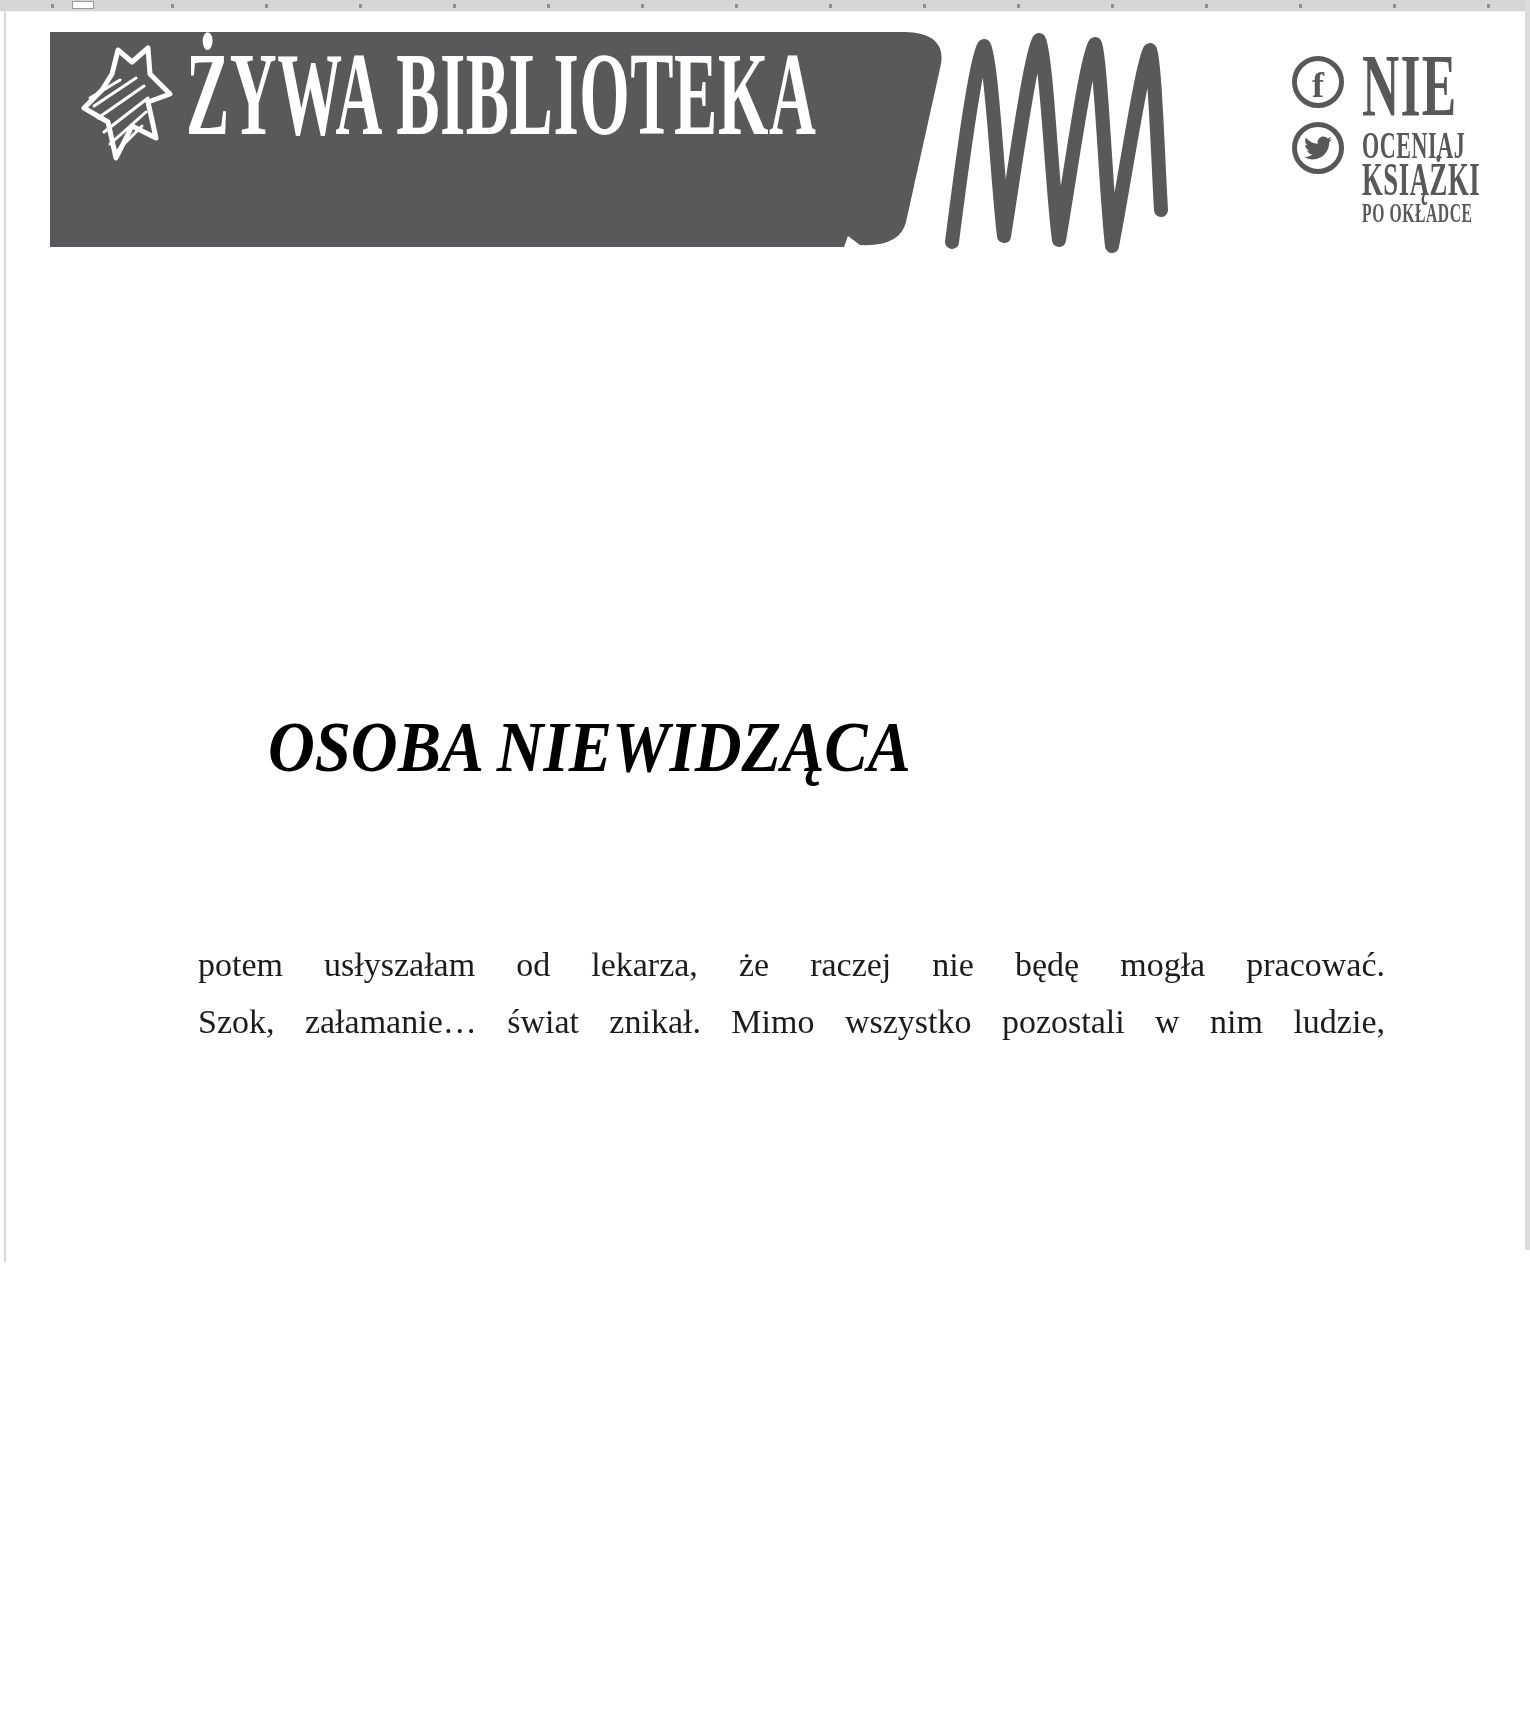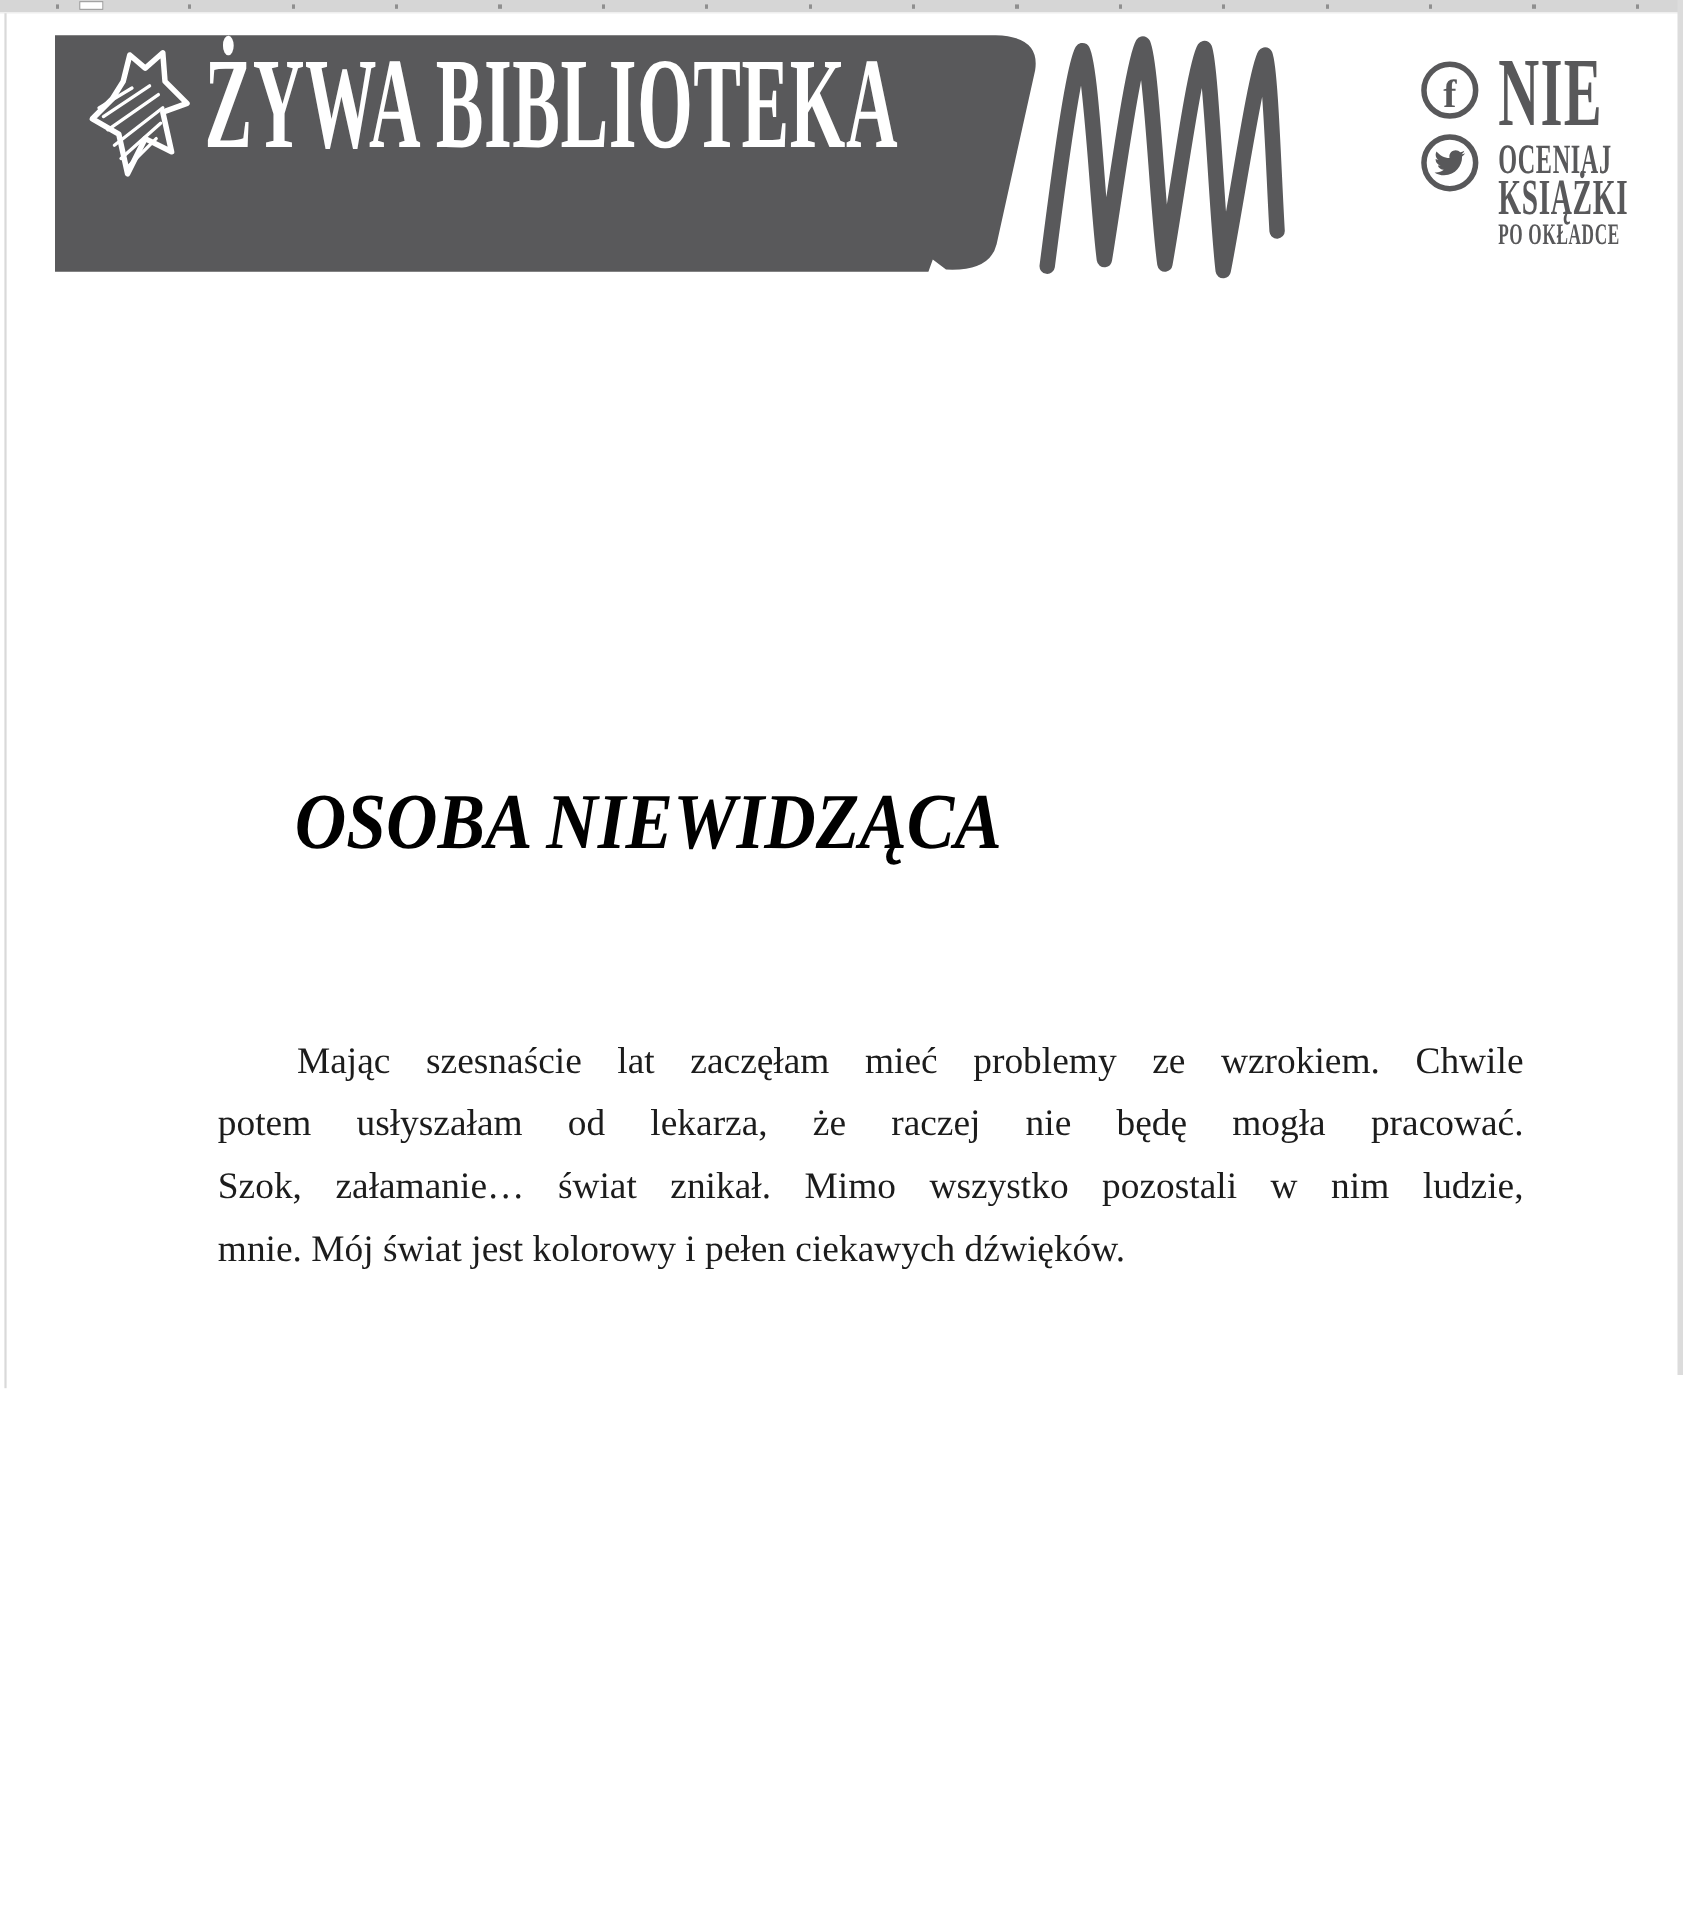--- a/index.html
+++ b/index.html
@@ -106,19 +106,17 @@
   </div>
 
   <div class="camp camp-1">NIE</div>
   <div class="camp camp-2">OCENIAJ</div>
   <div class="camp camp-3">KSIĄŻKI</div>
   <div class="camp camp-4">PO OKŁADCE</div>
 
   <h1 class="doc-title">OSOBA NIEWIDZĄCA</h1>
 
   <div class="story">
-    <div class="pline just indent">Mając szesnaście lat zaczęłam mieć problemy ze wzrokiem. Chwile</div>
     <div class="pline just">potem usłyszałam od lekarza, że raczej nie będę mogła pracować.</div>
     <div class="pline just">Szok, załamanie… świat znikał. Mimo wszystko pozostali w nim  ludzie,</div>
-    <div class="pline">mnie. Mój świat jest kolorowy  i pełen ciekawych dźwięków.</div>
   </div>
 
 </div>
 
 </body></html>

